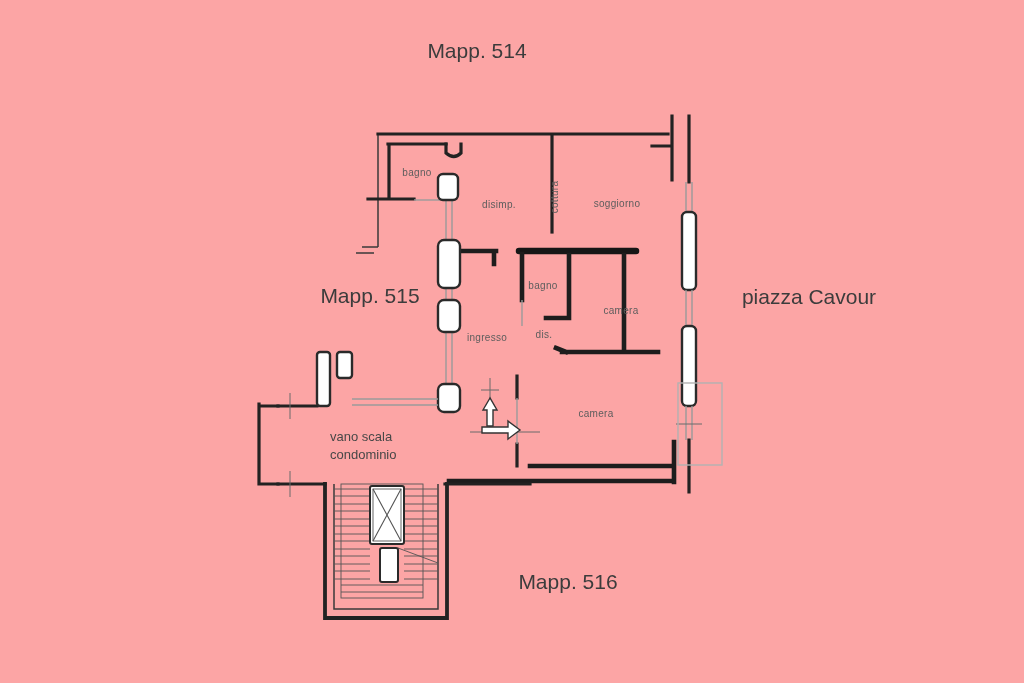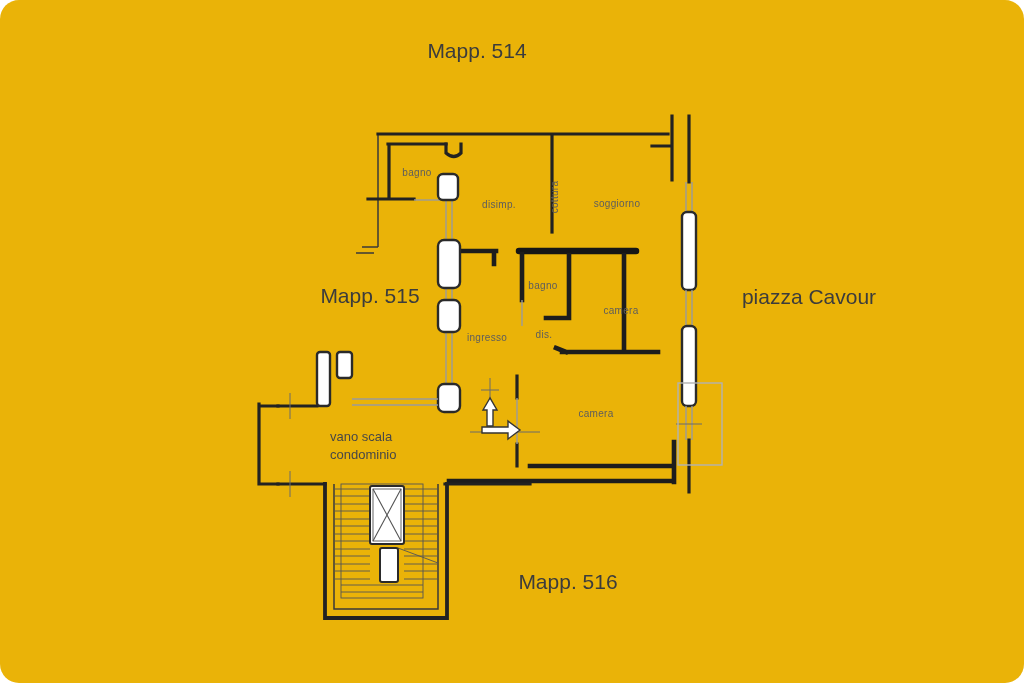--- a/index.html
+++ b/index.html
@@ -1,18 +1,18 @@
 <!DOCTYPE html>
 <html><head>
 <meta charset="utf-8">
 <style>
   html,body{margin:0;padding:0;background:#fff;}
   .canvas{
-    position:relative;width:1024px;height:683px;background:#eab308;
-    font-family:"Liberation Sans", sans-serif;overflow:hidden;border-radius:19px;
+    position:relative;width:1024px;height:683px;background:#fca5a5;
+    font-family:"Liberation Sans", sans-serif;overflow:hidden;
   }
   svg{position:absolute;top:0;left:0;}
   text{font-family:"Liberation Sans", sans-serif;}
   .lbl-big{font-size:21px;fill:#3c3c3c;}
   .lbl-room{font-size:10px;fill:#5d5d5d;letter-spacing:.3px;}
   .lbl-vano{font-size:13px;fill:#474747;}
   .wall{stroke:#222;stroke-width:3.2;fill:none;stroke-linecap:square;}
   .wall-heavy{stroke:#161616;stroke-width:6.5;fill:none;stroke-linecap:round;}
   .wall-med{stroke:#1d1d1d;stroke-width:4.6;fill:none;stroke-linecap:square;}
   .wall-thin{stroke:#3a3a3a;stroke-width:1.5;fill:none;}

